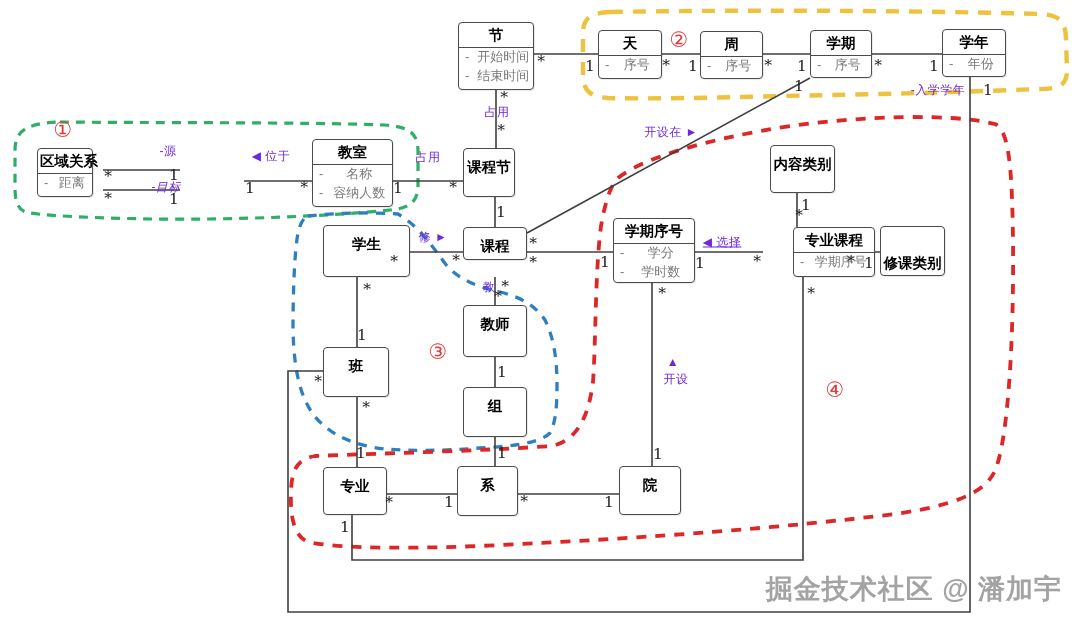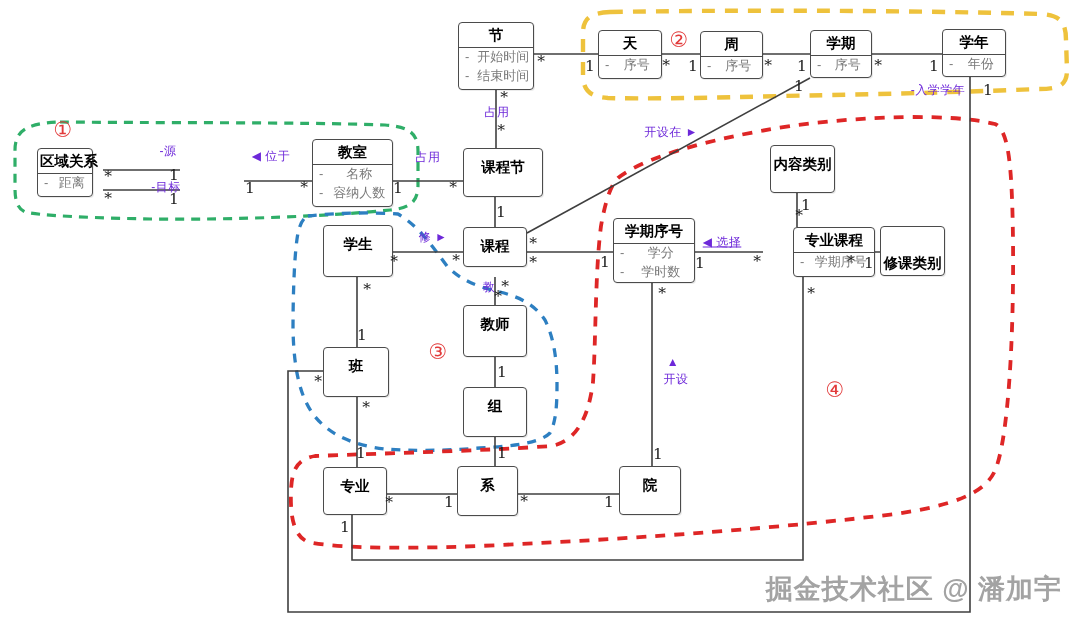--- a/index.html
+++ b/index.html
@@ -111,27 +111,27 @@
       <div class="title">教室</div>
       <div class="attr">
         <span class="dash">-</span>
         <span class="nm">名称</span>
       </div>
       <div class="attr">
         <span class="dash">-</span>
         <span class="nm">容纳人数</span>
       </div>
     </div>
-    <div class="entity no-attrs" style="left: 463px; top: 148px; width: 80px; height: 49px;">
+    <div class="entity no-attrs" style="left: 463px; top: 148px; width: 52px; height: 49px;">
       <div class="title">课程节</div>
     </div>
-    <div class="entity no-attrs" style="left: 463px; top: 227px; width: 64px; height: 40px;">
+    <div class="entity no-attrs" style="left: 463px; top: 227px; width: 64px; height: 33px;">
       <div class="title">课程</div>
     </div>
-    <div class="entity no-attrs" style="left: 323px; top: 225px; width: 70px; height: 52px;">
+    <div class="entity no-attrs" style="left: 323px; top: 225px; width: 87px; height: 52px;">
       <div class="title">学生</div>
     </div>
     <div class="entity no-attrs" style="left: 323px; top: 347px; width: 66px; height: 50px;">
       <div class="title">班</div>
     </div>
     <div class="entity no-attrs" style="left: 463px; top: 305px; width: 64px; height: 52px;">
       <div class="title">教师</div>
     </div>
     <div class="entity no-attrs" style="left: 463px; top: 387px; width: 64px; height: 50px;">
       <div class="title">组</div>
@@ -166,21 +166,21 @@
         <span class="nm">学期序号</span>
       </div>
     </div>
     <div class="entity no-attrs" style="left: 880px; top: 226px; width: 65px; height: 50px; justify-content: flex-end;">
       <div class="title">修课类别</div>
     </div>
     <div class="elabel" style="left: 497px; top: 112px;">占用</div>
     <div class="elabel" style="left: 428px; top: 157px;">占用</div>
     <div class="elabel" style="left: 271px; top: 156px;">◀ 位于</div>
     <div class="elabel" style="left: 168px; top: 151px;">-源</div>
-    <div class="elabel" style="left: 166px; top: 187px;">-目标</div>
+    <div class="elabel" style="left: 166px; top: 187px; font-style: italic;">-目标</div>
     <div class="elabel" style="left: 433px; top: 237px;">修 ►</div>
     <div class="elabel" style="left: 489px; top: 287px;">教</div>
     <div class="elabel" style="left: 671px; top: 132px;">开设在 ►</div>
     <div class="elabel" style="left: 722px; top: 242px; text-decoration: underline;">◀ 选择</div>
     <div class="elabel" style="left: 673px; top: 362px;">▲</div>
     <div class="elabel" style="left: 676px; top: 379px;">开设</div>
     <div class="elabel" style="left: 938px; top: 90px;">-入学学年</div>
     <div class="mult" style="left: 541px; top: 62px;">*</div>
     <div class="mult" style="left: 590px; top: 67px;">1</div>
     <div class="mult" style="left: 666px; top: 66px;">*</div>

